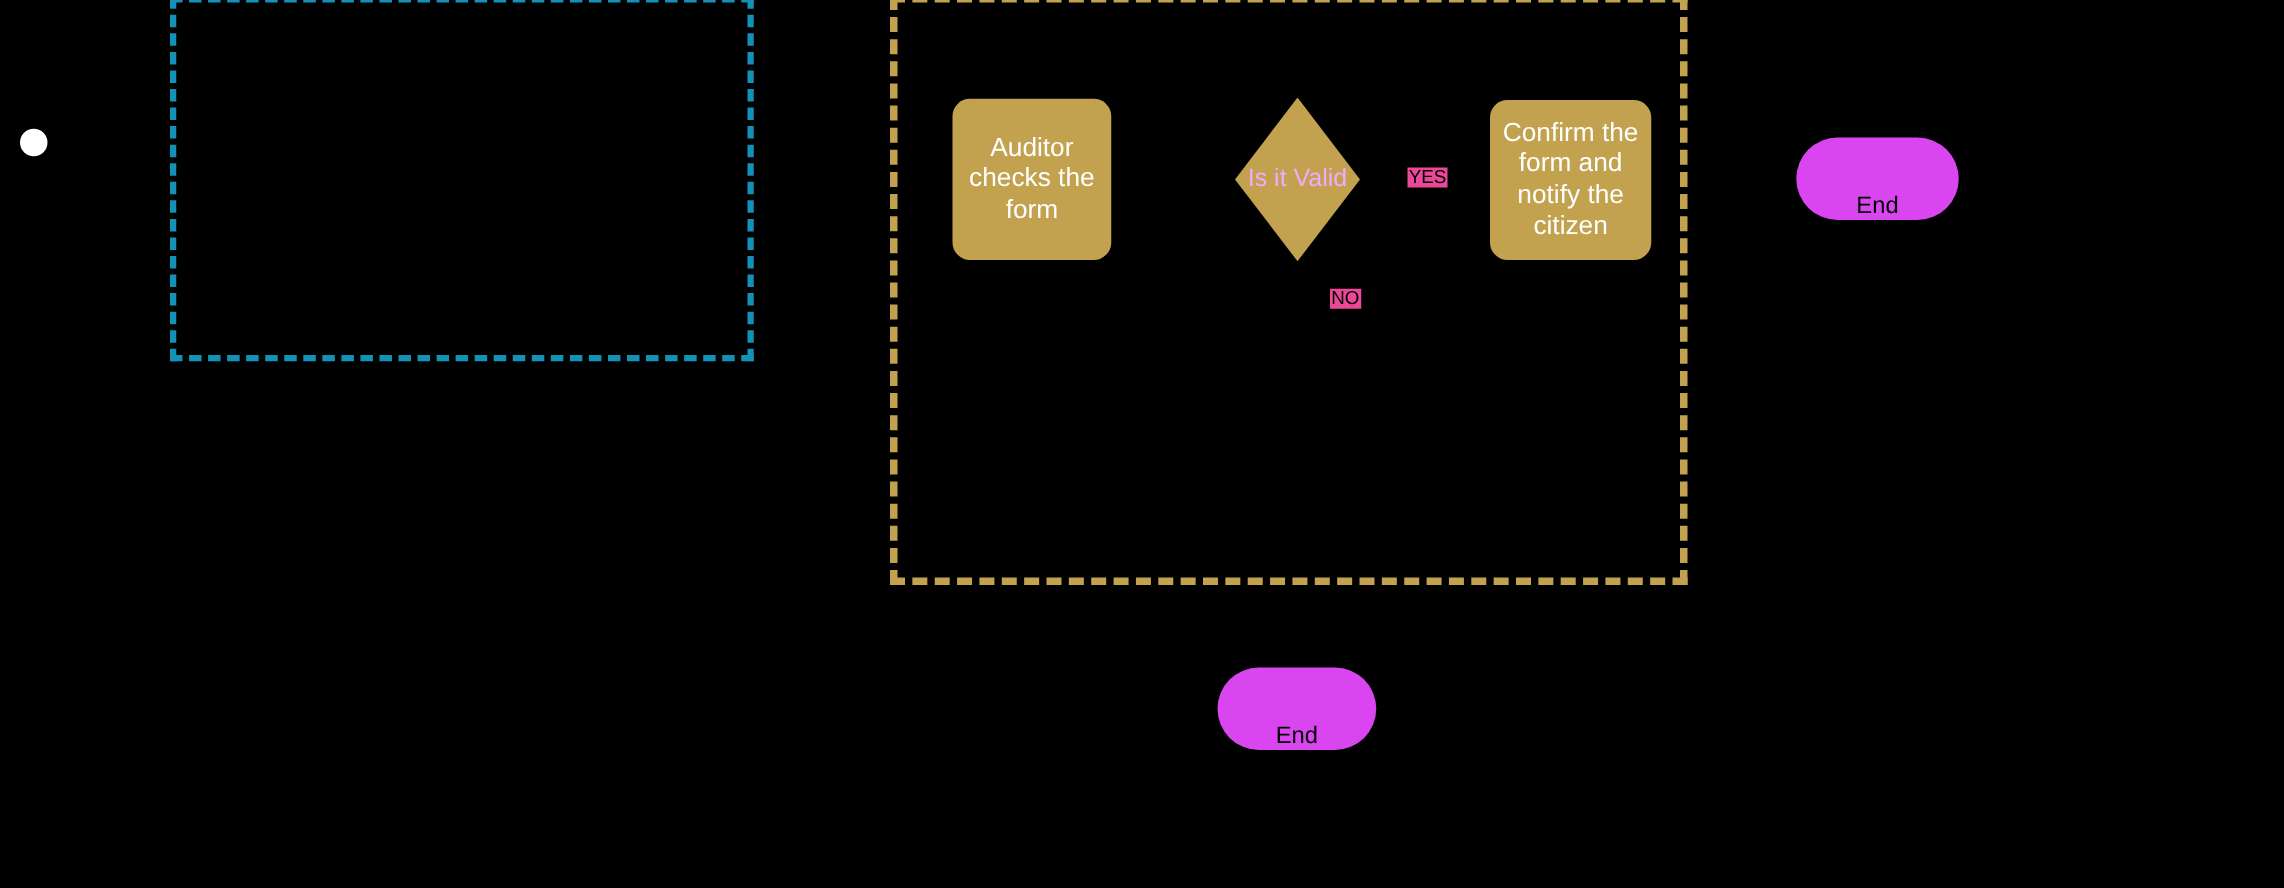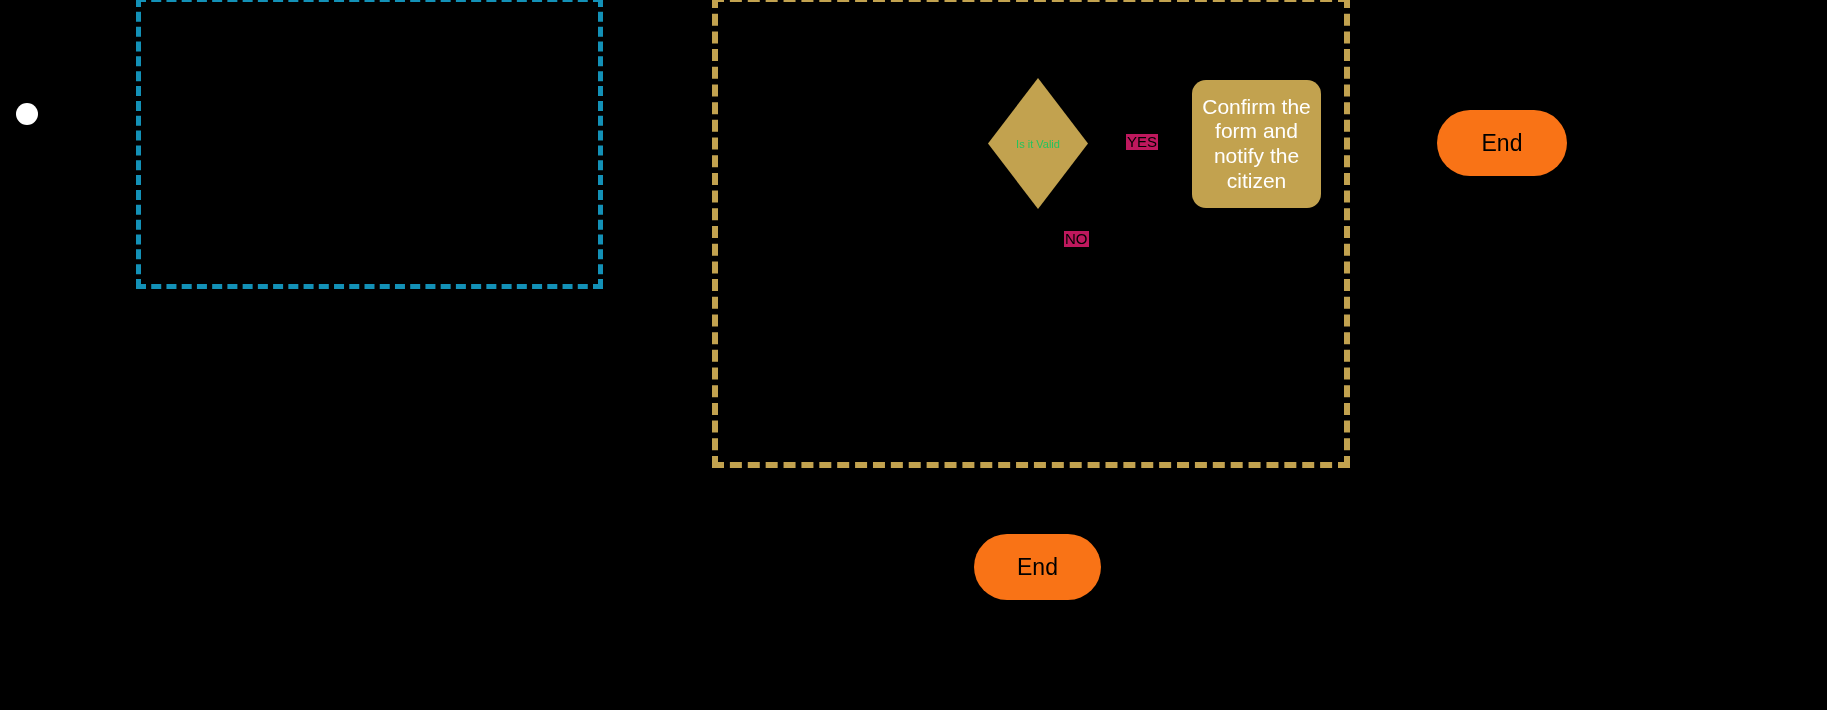--- a/index.html
+++ b/index.html
@@ -54,74 +54,77 @@
   
   .start-event {
     position: absolute;
     background: #ffffff;
     border-radius: 50%;
   }
 
   
   .end-event {
     position: absolute;
-    background: #f97316;
+    background: #d946ef;
     color: #000000;
     display: flex;
-    align-items: center;
+    align-items: flex-end;
     justify-content: center;
     border-radius: 999px;
-    font-size: 23px;
+    font-size: 19px;
   }
 
   
   .decision {
     position: absolute;
   }
   .decision .diamond-shape {
     position: absolute;
     inset: 0;
     background: #C2A24F;
     clip-path: polygon(50% 0%, 100% 50%, 50% 100%, 0% 50%);
   }
   .decision .diamond-label {
     position: absolute;
     inset: 0;
     display: flex;
     align-items: center;
     justify-content: center;
-    color: #22c55e;
-    font-size: 11px;
+    color: #f0abfc;
+    font-size: 20px;
     pointer-events: none;
   }
 
   
   .edge-label {
     position: absolute;
-    background: #be185d;
+    background: #ec4899;
     color: #000000;
     font-size: 15px;
     line-height: 1.05;
     padding: 0 1px;
     white-space: nowrap;
   }
 </style>
 </head>
 <body>
 
 <div id="canvas">
 
   <div class="start-event" style="left:16px; top:103px; width:22px; height:22px;"></div>
 
   <div class="lane lane-citizen" style="left:136px; top:-3px; width:467px; height:292px;"></div>
 
 
 
   <div class="lane lane-auditor" style="left:712px; top:-4px; width:638px; height:472px;"></div>
 
+  <div class="task task-auditor" style="left:762px; top:79px; width:127px; height:129px;">
+    <span>Auditor checks the form</span>
+  </div>
 
   <div class="decision" style="left:988px; top:78px; width:100px; height:131px;">
     <div class="diamond-shape"></div>
     <div class="diamond-label">Is it Valid</div>
   </div>
 
   <div class="edge-label" style="left:1126px; top:134px;">YES</div>
 
   <div class="edge-label" style="left:1024px; top:231px;margin-left:40px;">NO</div>
 

